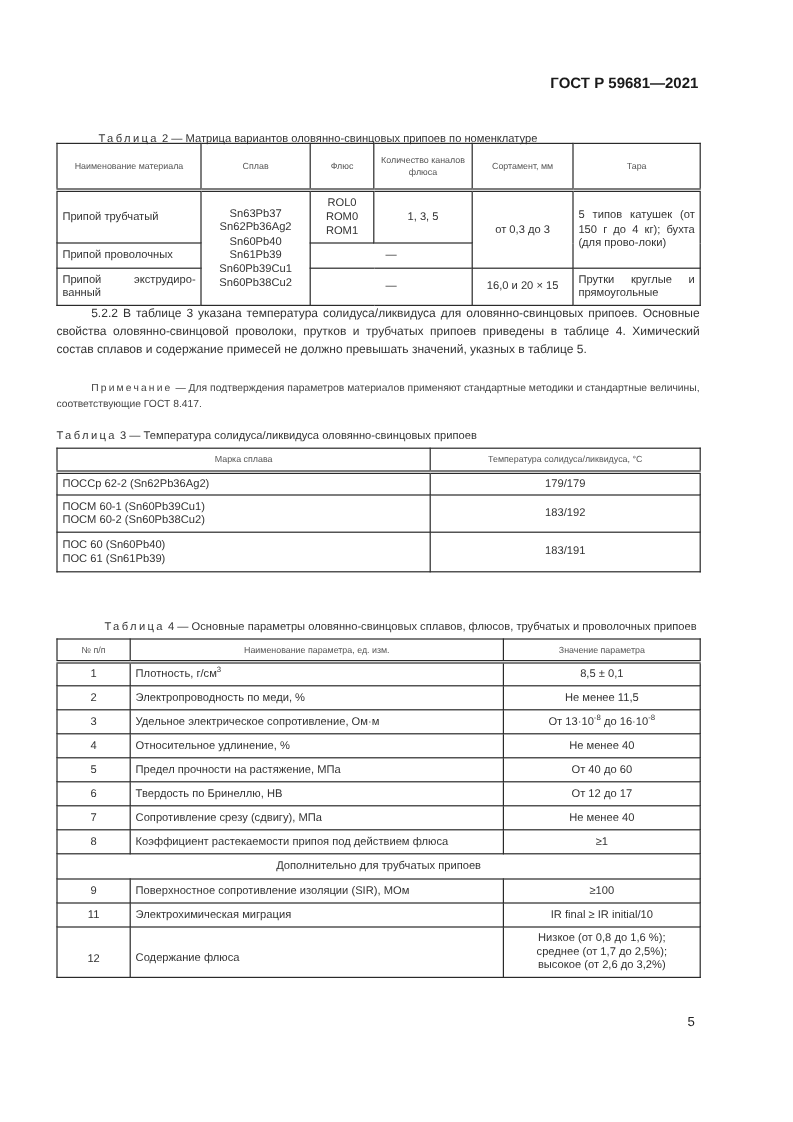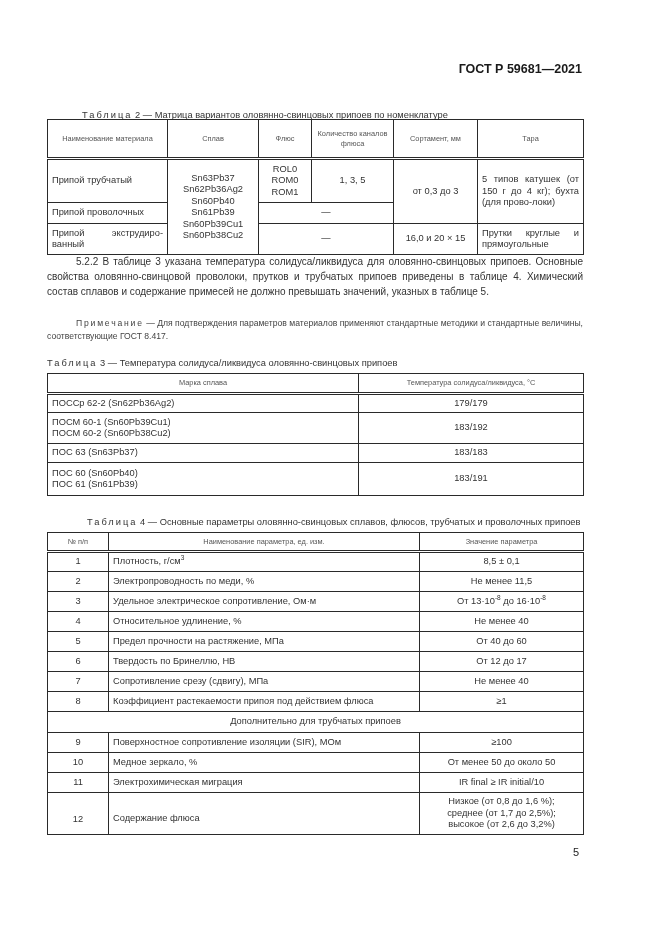--- a/index.html
+++ b/index.html
@@ -109,26 +109,20 @@
         </td>
       <td class="c">179/179</td>
     </tr>
     <tr style="height:31px">
       <td>
           <div>ПОСМ 60-1 (Sn60Pb39Cu1)</div>
           <div>ПОСМ 60-2 (Sn60Pb38Cu2)</div>
         </td>
       <td class="c">183/192</td>
     </tr>
-    <tr style="height:19px">
-      <td>
-          <div>ПОС 63 (Sn63Pb37)</div>
-        </td>
-      <td class="c">183/183</td>
-    </tr>
     <tr style="height:33px">
       <td>
           <div>ПОС 60 (Sn60Pb40)</div>
           <div>ПОС 61 (Sn61Pb39)</div>
         </td>
       <td class="c">183/191</td>
     </tr>
   </tbody>
 </table>
 
@@ -189,25 +183,20 @@
     </tr>
     <tr style="height:21px">
       <td class="c" colspan="3">Дополнительно для трубчатых припоев</td>
     </tr>
     <tr style="height:20px">
       <td class="c">9</td>
       <td>Поверхностное сопротивление изоляции (SIR), МОм</td>
       <td class="c">≥100</td>
     </tr>
     <tr style="height:20px">
-      <td class="c">10</td>
-      <td>Медное зеркало, %</td>
-      <td class="c">От менее 50 до около 50</td>
-    </tr>
-    <tr style="height:20px">
       <td class="c">11</td>
       <td>Электрохимическая миграция</td>
       <td class="c">IR final ≥ IR initial/10</td>
     </tr>
     <tr style="height:42px">
       <td class="c" style="vertical-align:top;padding-top:21px;">12</td>
       <td style="vertical-align:top;padding-top:20px;">Содержание флюса</td>
       <td class="c" style="vertical-align:top;padding-top:3px;padding-bottom:2px;">
         <div>Низкое (от 0,8 до 1,6 %);</div>
         <div>среднее (от 1,7 до 2,5%);</div>

